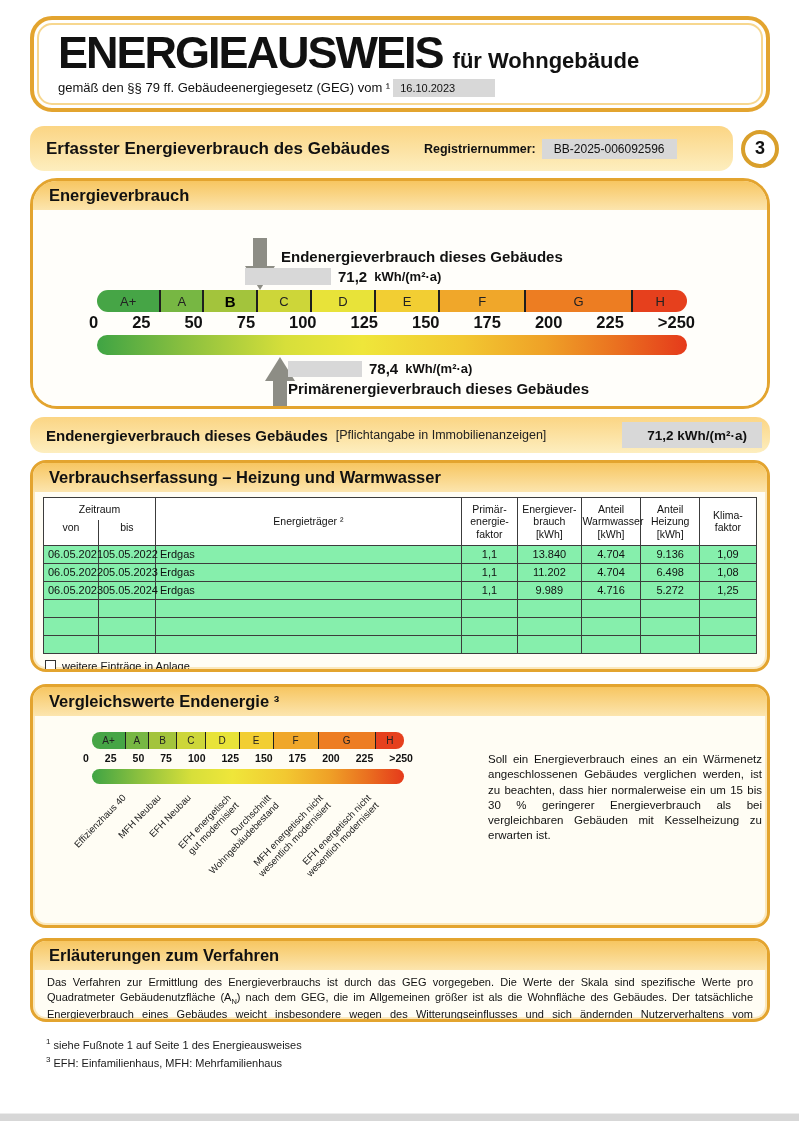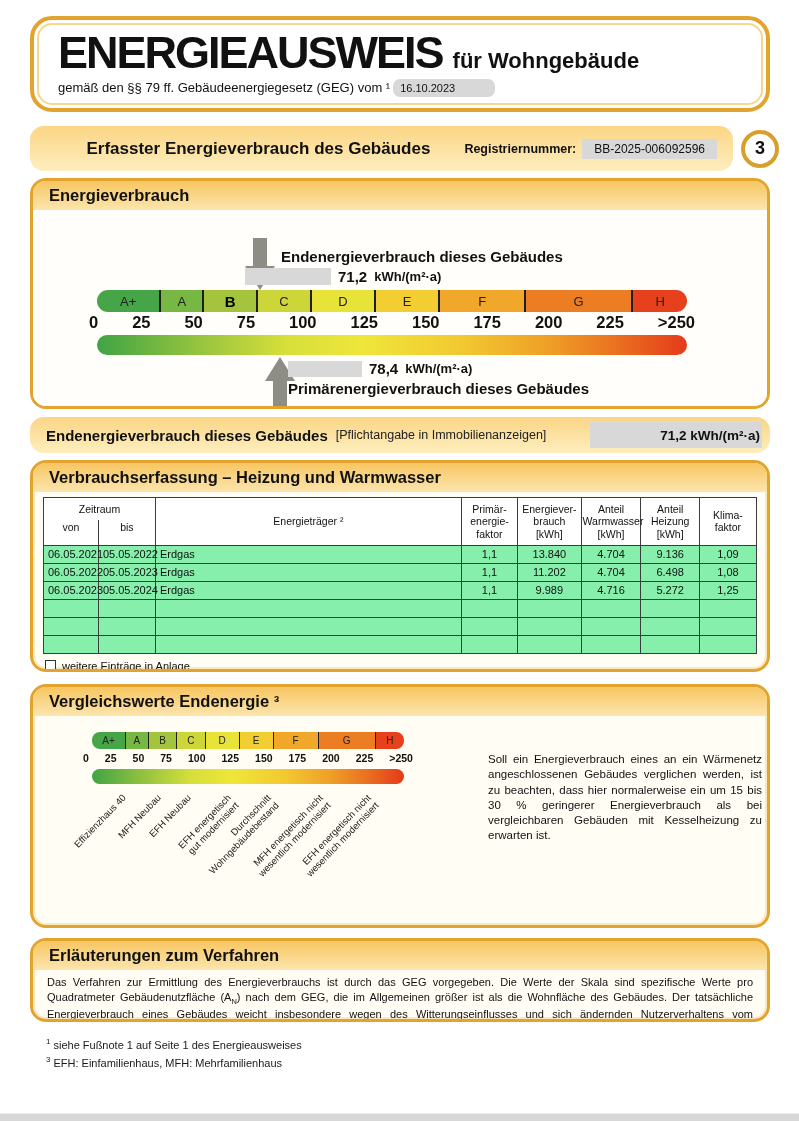--- a/index.html
+++ b/index.html
@@ -10,42 +10,42 @@
   
   .hdr-box { position:absolute; left:30px; top:16px; width:740px; height:96px;
              border:4px solid #e3a42f; border-radius:22px; background:#fff;
              box-shadow: inset 0 0 0 3px #ffffff, inset 0 0 0 5px #f7d78f;
              padding:10px 20px 0 24px; }
   .hdr-title-row { display:flex; align-items:baseline; }
   .hdr-title { font-size:45px; font-weight:bold; letter-spacing:-2px; line-height:1.02; }
   .hdr-sub { font-size:22px; font-weight:bold; margin-left:10px; }
   .hdr-law { margin-top:3px; display:flex; align-items:center; gap:3px; font-size:13px; }
   .field { background:#d8d8d8; display:flex; align-items:center; }
-  .hdr-date { width:102px; height:18px; font-size:11px; padding:0 7px;border-radius:7px; }
+  .hdr-date { width:102px; height:18px; font-size:11px; padding:0 7px; }
 
   
   .sec2-row { position:absolute; left:30px; top:126px; width:749px; display:flex; align-items:center; }
   .bar { background:linear-gradient(180deg,#fbd584 0%,#fdeebf 100%); border-radius:14px; }
-  .sec2-bar { flex:1; height:45px; display:flex; align-items:center; padding:0 16px;justify-content:flex-end; }
+  .sec2-bar { flex:1; height:45px; display:flex; align-items:center; padding:0 16px; }
   .sec2-title { font-size:17px; font-weight:bold; }
   .sec2-reg-label { font-size:12.5px; font-weight:bold; margin-left:34px; }
   .sec2-reg-value { height:20px; font-size:12px; padding:0 12px; margin-left:6px; }
   .badge3 { width:38px; height:38px; border:4px solid #d99f2b; border-radius:50%;
             background:#fff; font-weight:bold; font-size:18px;
             display:flex; align-items:center; justify-content:center; margin-left:8px; }
 
   
   .panel { position:absolute; left:30px; width:740px; border:3px solid #e3a42f;
            border-radius:16px; background:#fffdf4; overflow:hidden;
            box-shadow: inset 0 0 0 2px #fbe8bc; }
   .panel-hdr { height:29px; background:linear-gradient(180deg,#f7c661 0%,#fce5ae 100%);
                display:flex; align-items:center; padding:0 16px; font-size:16.5px; font-weight:bold; }
 
   
-  #panel-ev { top:178px; height:231px; }
+  #panel-ev { top:178px; height:231px;border-radius:27px; }
   .ev-body { position:relative; height:196px; background:#fffefa; }
   .ghg-row { position:absolute; right:36px; top:8px; display:flex; align-items:center; gap:9px;
              font-size:13.5px; font-weight:bold; }
   .ghg-box { width:58px; height:17px; font-size:12.5px; font-weight:bold; padding:0 5px; }
   .arrow { position:absolute; }
   .end-label { position:absolute; left:248px; top:38px; font-size:15px; font-weight:bold; }
   .val-row { position:absolute; display:flex; align-items:center; gap:7px; }
   .end-val-row { left:212px; top:58px; }
   .val-box { width:86px; height:17px; }
   .val-num { font-size:15px; font-weight:bold; }
@@ -70,22 +70,22 @@
   .gradbar-main { left:64px; top:125px; width:590px; height:20px; }
   .prim-val-row { left:255px; top:150px; }
   .prim-box { width:74px; height:16px; }
   .prim-label { position:absolute; left:255px; top:170px; font-size:15px; font-weight:bold; }
 
   
   #bar-pflicht { position:absolute; left:30px; top:417px; width:740px; height:36px;
                  display:flex; align-items:center; padding:0 8px 0 16px; gap:8px; }
   .pflicht-label { font-size:15px; font-weight:bold; }
   .pflicht-note { font-size:12.5px; color:#222; }
-  .pflicht-value { margin-left:auto; width:172px; height:26px; justify-content:flex-end;
-                   padding:0 2px; font-weight:bold; font-size:13.5px; }
+  .pflicht-value { margin-left:auto; width:140px; height:26px; justify-content:flex-end;
+                   padding:0 15px; font-weight:bold; font-size:13.5px; }
 
   
   #panel-tab { top:460px; height:212px; }
   .tab-body { padding:5px 10px 0 10px; }
   table { width:100%; border-collapse:collapse; background:#86efac; table-layout:fixed; }
   th, td { border:1px solid #3c3c3c; }
   th { font-weight:normal; font-size:10.5px; line-height:1.18; text-align:center;
        vertical-align:middle; white-space:pre-line; padding:1px 1px; background:#fff; }
   th.h-zeit { border-bottom:none; height:22px; vertical-align:middle; }
   th.h-vonbis { border-top:none; height:24px; vertical-align:bottom; padding-bottom:12px; }

